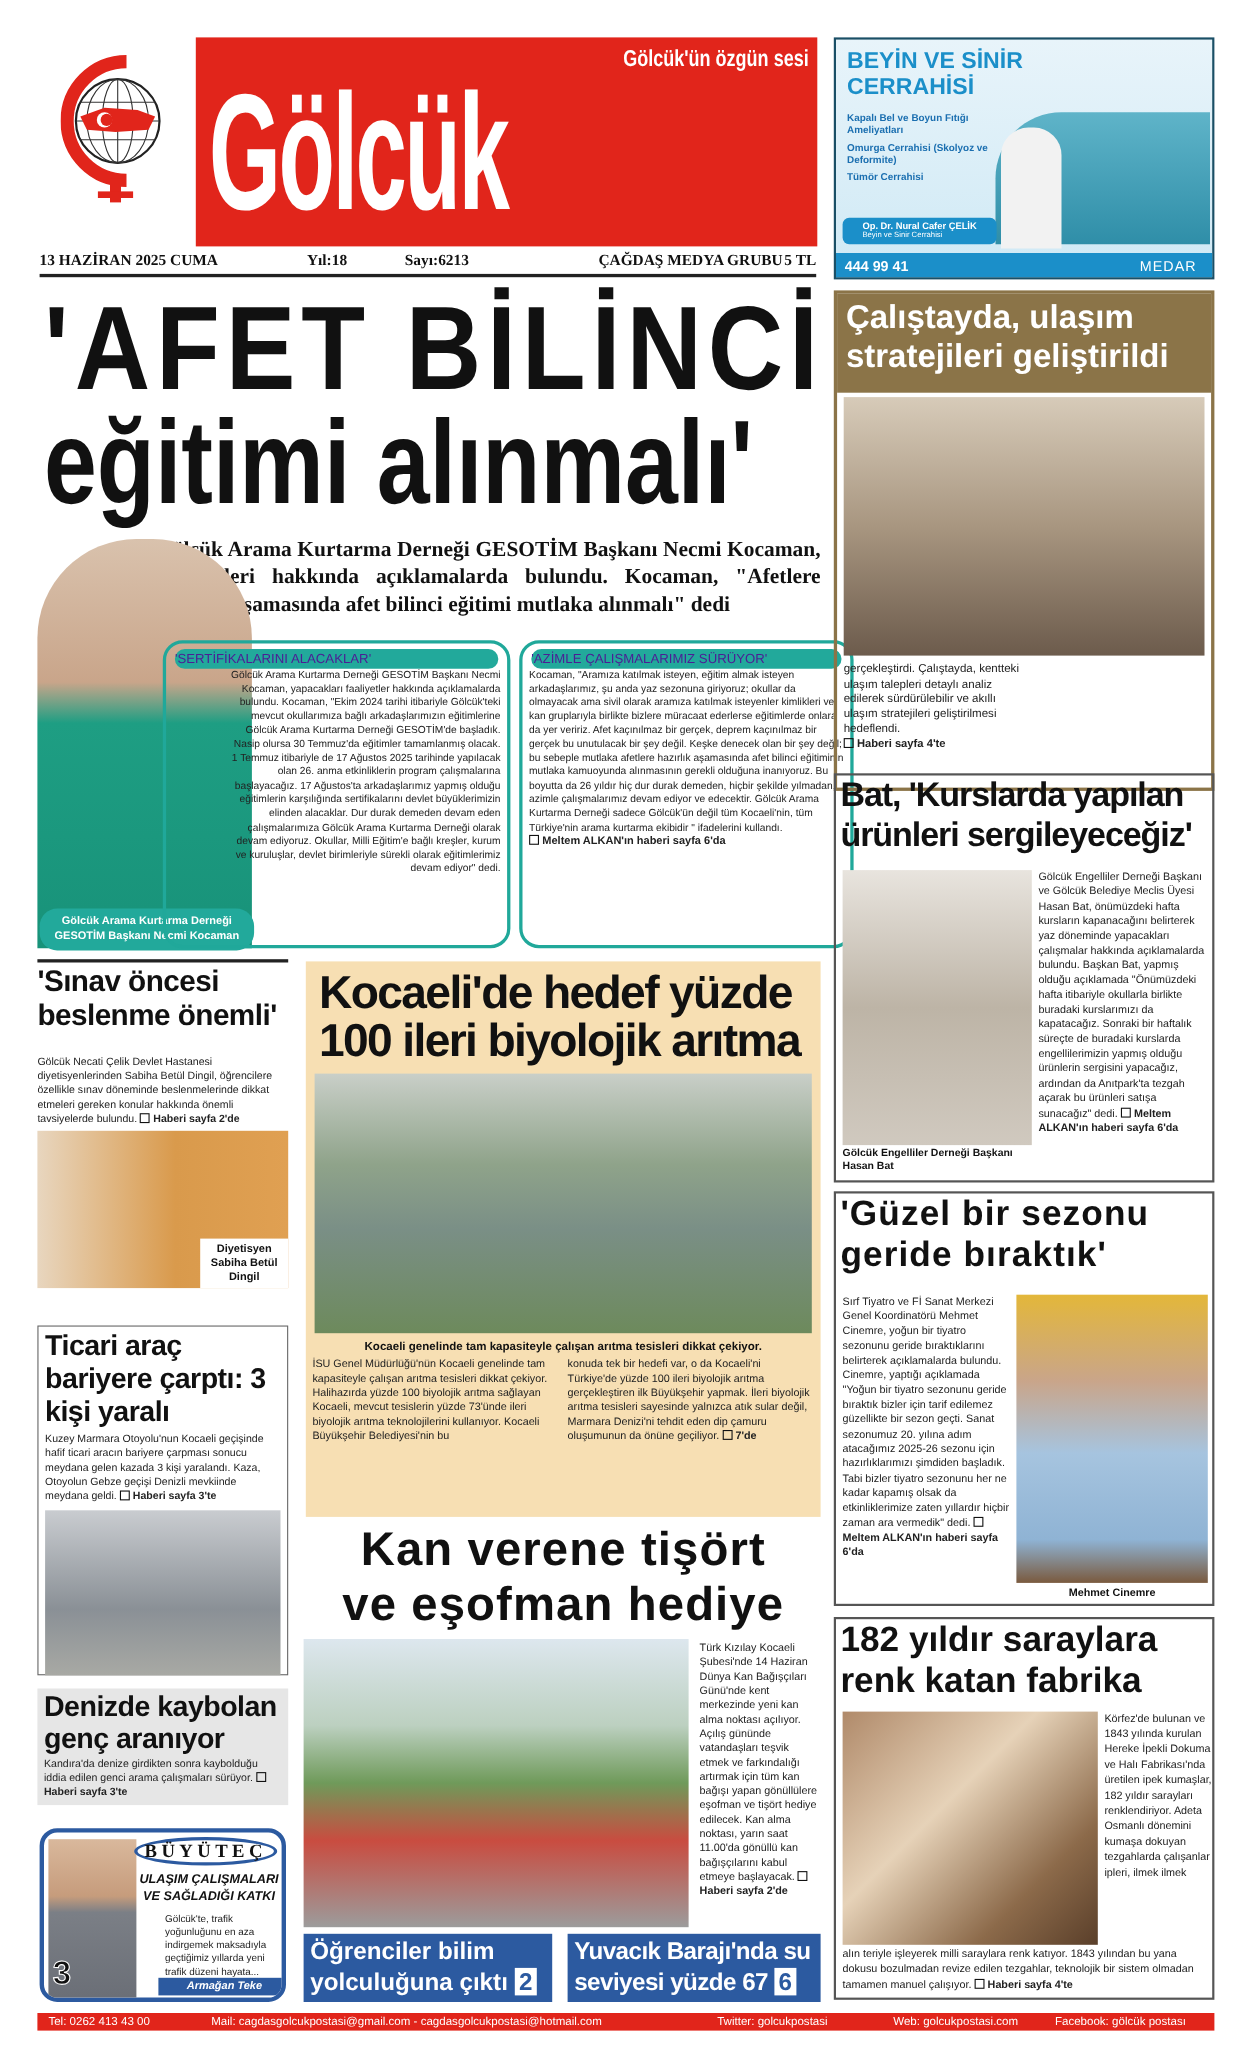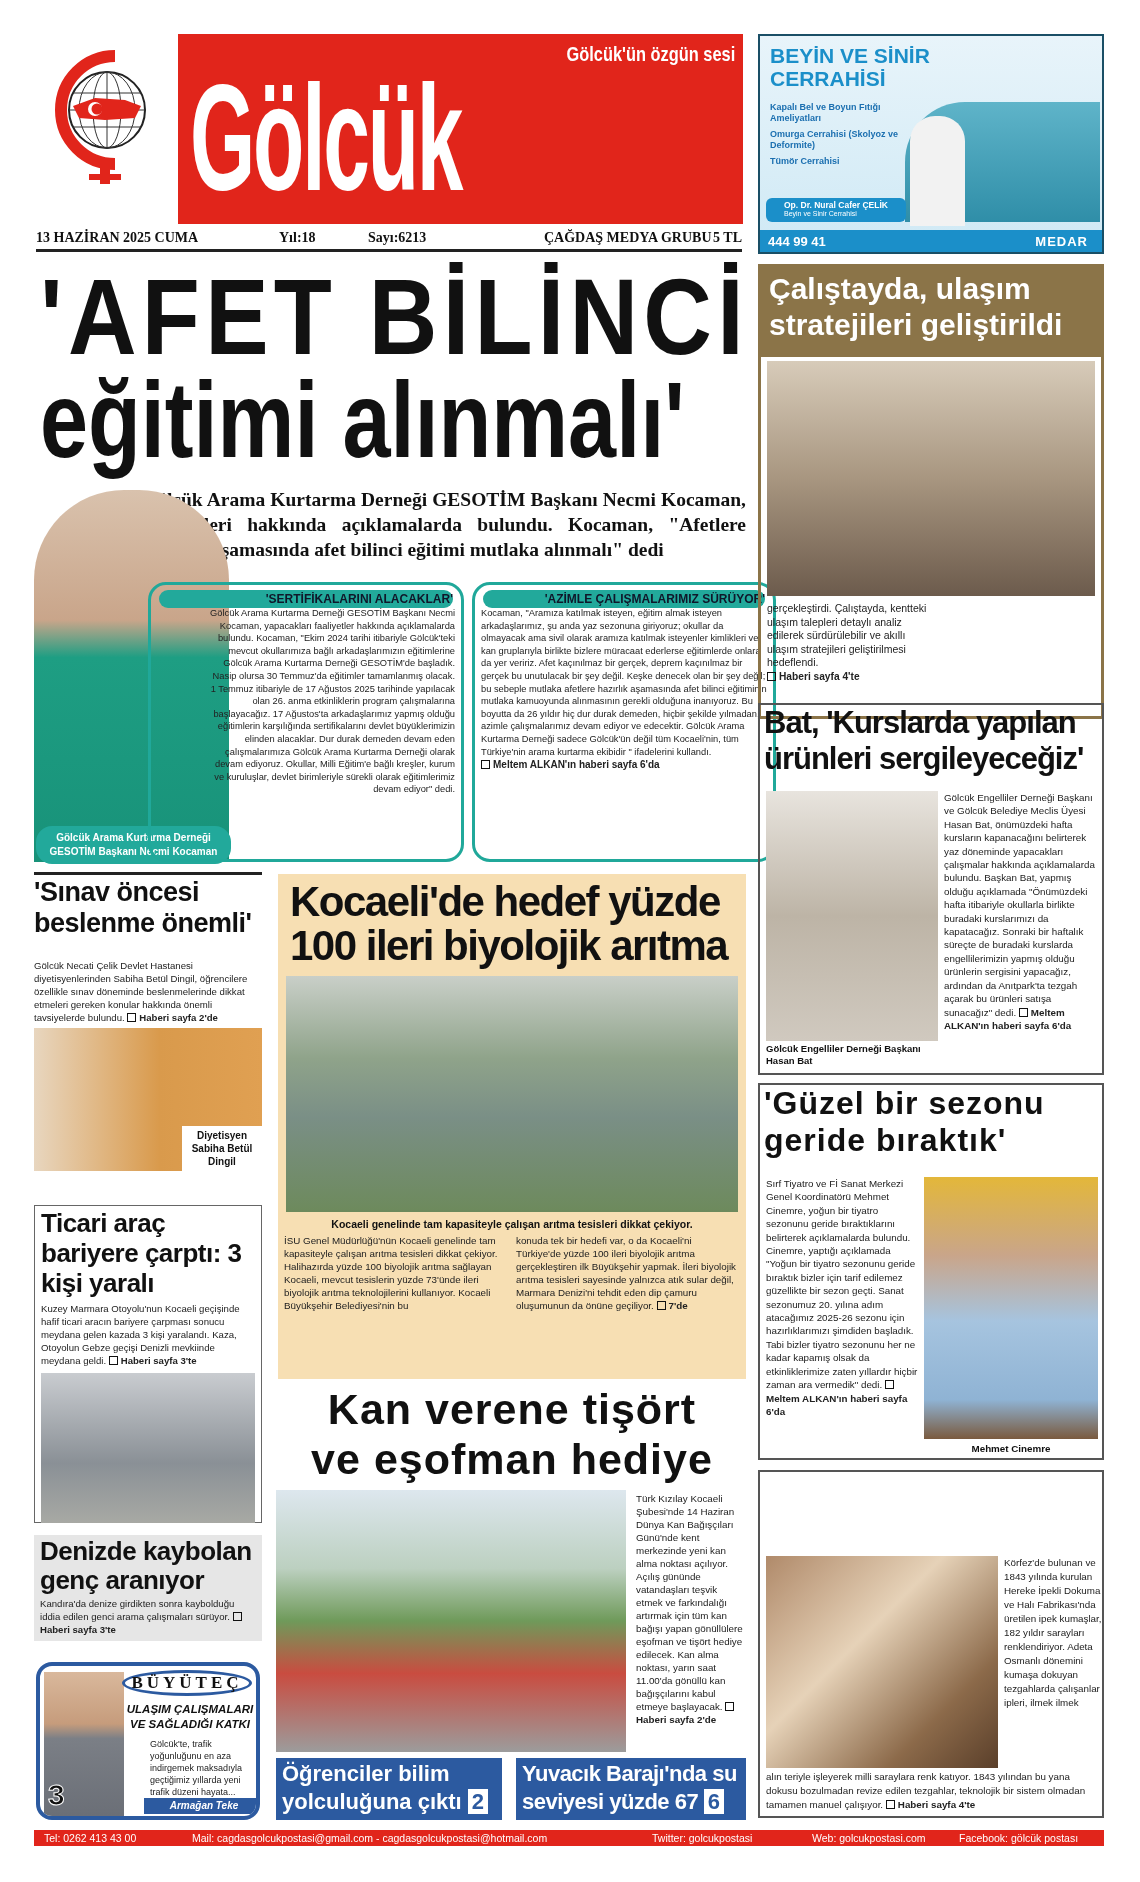--- a/index.html
+++ b/index.html
@@ -16,21 +16,21 @@
 #mast-title{left:12px;top:24px;color:#fff;font-weight:700;font-size:150px;line-height:160px;transform:scaleX(.56);transform-origin:left top;letter-spacing:-4px}
 #dateline{left:36px;top:230px;width:706px;height:22px;border-bottom:3px solid #222;font-family:"Liberation Serif",serif;font-weight:700;font-size:14px}
 #dateline span{position:absolute;top:0}
 
 #ad{left:758px;top:34px;width:346px;height:220px;border:2px solid #1a4f66;background:linear-gradient(180deg,#e8f4fa,#cfe9f5)}
 
 #main-head1{left:40px;top:262px;font-size:108px;line-height:110px;font-family:"Liberation Sans",sans-serif;font-weight:700;transform:scaleX(.88);transform-origin:left top;letter-spacing:6px;white-space:nowrap}
 #main-head2{left:40px;top:365px;font-size:108px;line-height:110px;font-family:"Liberation Sans",sans-serif;font-weight:700;transform:scaleX(.80);transform-origin:left top;white-space:nowrap}
 #main-sub{left:142px;top:487px;width:604px;font-family:"Liberation Serif",serif;font-weight:700;font-size:19.5px;line-height:25px;text-align:justify}
 .tealbox{border:3px solid #20a89a;border-radius:18px;padding:22px 6px 4px 6px}
-.tealhead{position:absolute;left:8px;right:8px;top:5px;height:18px;background:#22a99b;border-radius:10px;color:#0f172a;font-weight:700;font-size:12px;text-align:right;line-height:18px}
+.tealhead{position:absolute;left:8px;right:8px;top:5px;height:18px;background:#22a99b;border-radius:10px;color:#4c1d95;font-weight:400;font-size:12px;text-align:left;line-height:18px}
 .rightbox{border:2px solid #555}
 </style>
 </head>
 <body>
 
 <div class="abs" id="logo-globe">
   <svg width="92" height="152" viewBox="0 0 92 152">
     <path d="M60 8 A50 50 0 1 0 60 116" fill="none" stroke="#e1251b" stroke-width="12"></path>
     <circle cx="52" cy="62" r="38" fill="#fff" stroke="#222" stroke-width="2"></circle>
     <g stroke="#333" stroke-width="1" fill="none">
@@ -71,21 +71,21 @@
     <div>Tümör Cerrahisi</div>
   </div>
   <div class="abs" style="left:145px;top:66px;width:195px;height:120px;background:linear-gradient(180deg,#5fb4c9,#2f8ea8);border-radius:60px 0 0 0"></div>
   <div class="abs" style="left:150px;top:80px;width:55px;height:110px;background:#f2f2f2;border-radius:25px 25px 0 0"></div>
   <div class="abs" style="left:6px;top:162px;width:140px;height:24px;background:#1b8fc9;border-radius:6px;color:#fff;font-size:8.5px;font-weight:700;padding:2px 18px">
     <div>Op. Dr. Nural Cafer ÇELİK</div>
       <div style="font-weight:400;font-size:7px">Beyin ve Sinir Cerrahisi</div>
   </div>
   <div class="abs" style="left:0;bottom:0;width:100%;height:22px;background:#1b8fc9"></div>
   <div class="abs" style="left:8px;bottom:3px;color:#fff;font-weight:700;font-size:13px">444 99 41</div>
-  <div class="abs" style="right:14px;bottom:3px;color:#fff;font-weight:700;font-size:13px;letter-spacing:1px">MEDAR</div>
+  <div class="abs" style="right:14px;bottom:3px;color:#fff;font-weight:400;font-size:13px;letter-spacing:1px">MEDAR</div>
 </div>
 
 <div class="abs" id="main-head1">'AFET BİLİNCİ</div>
 <div class="abs" id="main-head2">eğitimi alınmalı'</div>
 <div class="abs" id="main-sub">Gölcük Arama Kurtarma Derneği GESOTİM Başkanı Necmi Kocaman, faaliyetleri hakkında açıklamalarda bulundu. Kocaman, "Afetlere hazırlık aşamasında afet bilinci eğitimi mutlaka alınmalı" dedi</div>
 
 <div class="abs ph" style="left:34px;top:490px;width:195px;height:372px;border-radius:90px 90px 0 0;background:linear-gradient(180deg,#d9c2ad 0%,#c9a58a 35%,#1e9e83 45%,#189279 100%)"></div>
 <div class="abs" style="left:36px;top:826px;width:195px;height:38px;background:#22a99b;border-radius:16px;color:#fff;font-size:10px;font-weight:700;text-align:center;padding-top:5px;line-height:14px">Gölcük Arama Kurtarma Derneği GESOTİM Başkanı Necmi Kocaman</div>
 
 <div class="abs tealbox" style="left:148px;top:582px;width:316px;height:280px">
@@ -179,20 +179,21 @@
 </div>
 
 <div class="abs rightbox" style="left:758px;top:1083px;width:346px;height:377px">
   <div style="font-weight:900;font-size:32px;line-height:37px;padding:0 4px;letter-spacing:1px">'Güzel bir sezonu geride bıraktık'</div>
   <div class="abs body" style="left:6px;top:92px;width:154px;font-size:9.8px;line-height:13.4px"><span>Sırf Tiyatro ve Fİ Sanat Merkezi Genel Koordinatörü Mehmet Cinemre, yoğun bir tiyatro sezonunu geride bıraktıklarını belirterek açıklamalarda bulundu. Cinemre, yaptığı açıklamada "Yoğun bir tiyatro sezonunu geride bıraktık bizler için tarif edilemez güzellikte bir sezon geçti. Sanat sezonumuz 20. yılına adım atacağımız 2025-26 sezonu için hazırlıklarımızı şimdiden başladık. Tabi bizler tiyatro sezonunu her ne kadar kapamış olsak da etkinliklerimize zaten yıllardır hiçbir zaman ara vermedik" dedi.</span> <span class="ref"><span class="sq"></span><span>Meltem ALKAN'ın haberi sayfa 6'da</span></span></div>
   <div class="abs ph" style="left:164px;top:92px;width:174px;height:262px;background:linear-gradient(180deg,#e3b73a 0%,#c9a58a 30%,#a6c4df 55%,#8fb3d4 85%,#7a5a3e 100%)"></div>
   <div class="abs" style="left:164px;top:358px;width:174px;font-size:9.8px;font-weight:700;text-align:center">Mehmet Cinemre</div>
 </div>
 
 <div class="abs rightbox" style="left:758px;top:1470px;width:346px;height:348px">
+  <div style="font-weight:900;font-size:32px;line-height:37px;padding:0 4px">182 yıldır saraylara renk katan fabrika</div>
   <div class="abs ph" style="left:6px;top:84px;width:232px;height:212px;background:linear-gradient(135deg,#b08a6a 0%,#e6d2b8 40%,#8c6a4a 75%,#5a3f2a 100%)"></div>
   <div class="abs body" style="left:244px;top:84px;width:98px;font-size:9.8px;line-height:14px">Körfez'de bulunan ve 1843 yılında kurulan Hereke İpekli Dokuma ve Halı Fabrikası'nda üretilen ipek kumaşlar, 182 yıldır sarayları renklendiriyor. Adeta Osmanlı dönemini kumaşa dokuyan tezgahlarda çalışanlar ipleri, ilmek ilmek</div>
   <div class="abs body" style="left:6px;top:298px;width:336px;font-size:9.8px;line-height:14px"><span>alın teriyle işleyerek milli saraylara renk katıyor. 1843 yılından bu yana dokusu bozulmadan revize edilen tezgahlar, teknolojik bir sistem olmadan tamamen manuel çalışıyor.</span> <span class="ref"><span class="sq"></span><span>Haberi sayfa 4'te</span></span></div>
 </div>
 
 <div class="abs" style="left:34px;top:1830px;width:1070px;height:16px;background:#e1251b;color:#fff;font-size:10.5px;line-height:16px">
   <span class="abs" style="left:10px">Tel: 0262 413 43 00</span>
   <span class="abs" style="left:158px">Mail: cagdasgolcukpostasi@gmail.com - cagdasgolcukpostasi@hotmail.com</span>
   <span class="abs" style="left:618px">Twitter: golcukpostasi</span>
   <span class="abs" style="left:778px">Web: golcukpostasi.com</span>

